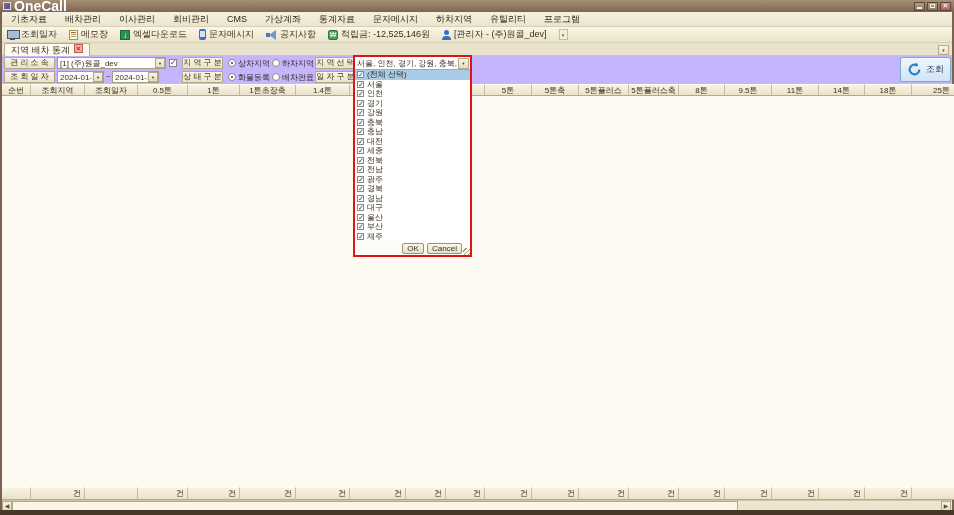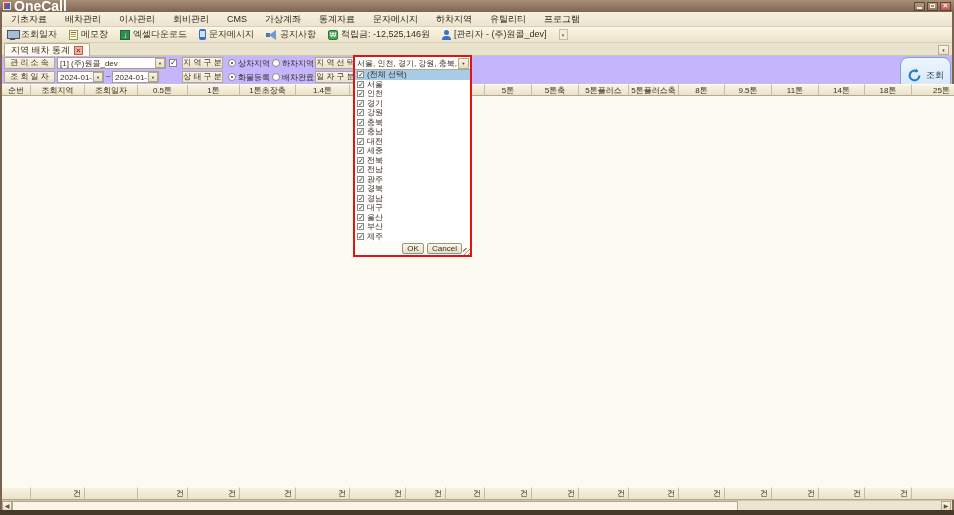--- a/index.html
+++ b/index.html
@@ -49,40 +49,40 @@
   .ic-notice::after { content:""; position:absolute; left:3px; top:0; border-top:5px solid transparent; border-bottom:5px solid transparent; border-right:7px solid #6d99cf; }
   .ic-points { width:10px; height:10px; background:#49a455; border:1px solid #2a7a36; border-radius:2px; color:#fff; font-size:7px; line-height:8px; text-align:center; }
   .ic-points::after { content:"\20A9"; }
   .ic-user { width:9px; height:10px; }
   .ic-user::before { content:""; position:absolute; top:0; left:2px; width:5px; height:5px; border-radius:50%; background:#3a6fc9; }
   .ic-user::after { content:""; position:absolute; bottom:0; left:0; width:9px; height:4px; border-radius:4px 4px 0 0; background:#3a6fc9; }
 
   
   .tabbar { position:absolute; top:43px; left:2px; width:950px; height:13px; background:#e9e2cd; border-bottom:1px solid #cfc6aa; }
   .tab { position:absolute; left:2px; top:0; height:13px; background:#fdfaf0; border:1px solid #b7ac90; border-bottom:none;
-    border-radius:2px 2px 0 0; display:flex; align-items:center; gap:4px; padding:0 6px; font-size:9px; }
+    border-radius:2px 2px 0 0; display:flex; gap:4px; padding:0 6px; font-size:9px; }
   .tab-x { width:9px; height:9px; background:#f2b4a6; border:1px solid #c05a4a; color:#8f1d10; font-size:7px; line-height:7px; text-align:center; font-weight:bold; }
   .tab-x::after { content:"\2715"; }
   .tab-dd { position:absolute; right:3px; top:2px; width:11px; height:10px; border:1px solid #b7ac90; background:linear-gradient(#faf5e6,#e9e1ca); font-size:5px; line-height:9px; text-align:center; color:#5a5040; }
 
   
   .filters { position:absolute; top:56px; left:2px; width:950px; height:28px; background:#c4b5fd; }
   .fbtn { position:absolute; height:12px; background:linear-gradient(#faf5e6,#eae2ca); border:1px solid #b3a88c;
     text-align:center; line-height:10px; font-size:8px; letter-spacing:0; color:#41351f; }
   .combo { position:absolute; height:12px; background:#fff; border:1px solid #a89e85; display:flex; align-items:center; }
   .combo .val { flex:1; padding-left:2px; font-size:8px; white-space:nowrap; overflow:hidden; }
   .combo .arr { width:10px; height:10px; flex:none; margin-right:0px; background:linear-gradient(#f8f3e3,#e6dec4);
     border:1px solid #b3a88c; font-size:4px; line-height:9px; text-align:center; color:#4a4030; }
   .cb { width:8px; height:8px; background:#fff; border:1px solid #8a8a80; position:relative; flex:none; }
   .cb::after { content:"\2713"; position:absolute; top:-2px; left:0px; font-size:8px; color:#3a3a3a; }
   .radio { position:absolute; display:flex; align-items:center; gap:2px; font-size:8px; height:12px; }
   .rdot { width:8px; height:8px; border:1px solid #8a8a7a; border-radius:50%; background:#fff; position:relative; flex:none; }
   .rdot.on::after { content:""; position:absolute; inset:2px; border-radius:50%; background:#3a3a3a; }
   .tilde { position:absolute; font-size:8px; line-height:12px; }
-  .search-btn { position:absolute; left:898px; top:1px; width:51px; height:37px; border:1px solid #7da7cc; border-radius:8px;
+  .search-btn { position:absolute; left:898px; top:1px; width:51px; height:25px; border:1px solid #7da7cc; border-radius:2px;
     background:linear-gradient(#eef6fd,#cfe4f5); display:flex; align-items:center; justify-content:center; gap:4px; font-size:9px; color:#1f3348; }
 
   
   .grid-head, .grid-foot { position:absolute; left:2px; width:952px; display:flex; overflow:hidden; }
   .grid-head { top:84px; height:12px; }
   .grid-foot { top:487px; height:13px; }
   .hcell, .fcell { flex:none; height:100%; background:linear-gradient(#f8f3e3,#eae2ca);
     border-top:1px solid #fffef2; border-right:1px solid #c6bca0; border-bottom:1px solid #b3a88c;
     font-size:8px; white-space:nowrap; overflow:hidden; display:flex; align-items:center; }
   .hcell { justify-content:center; }

